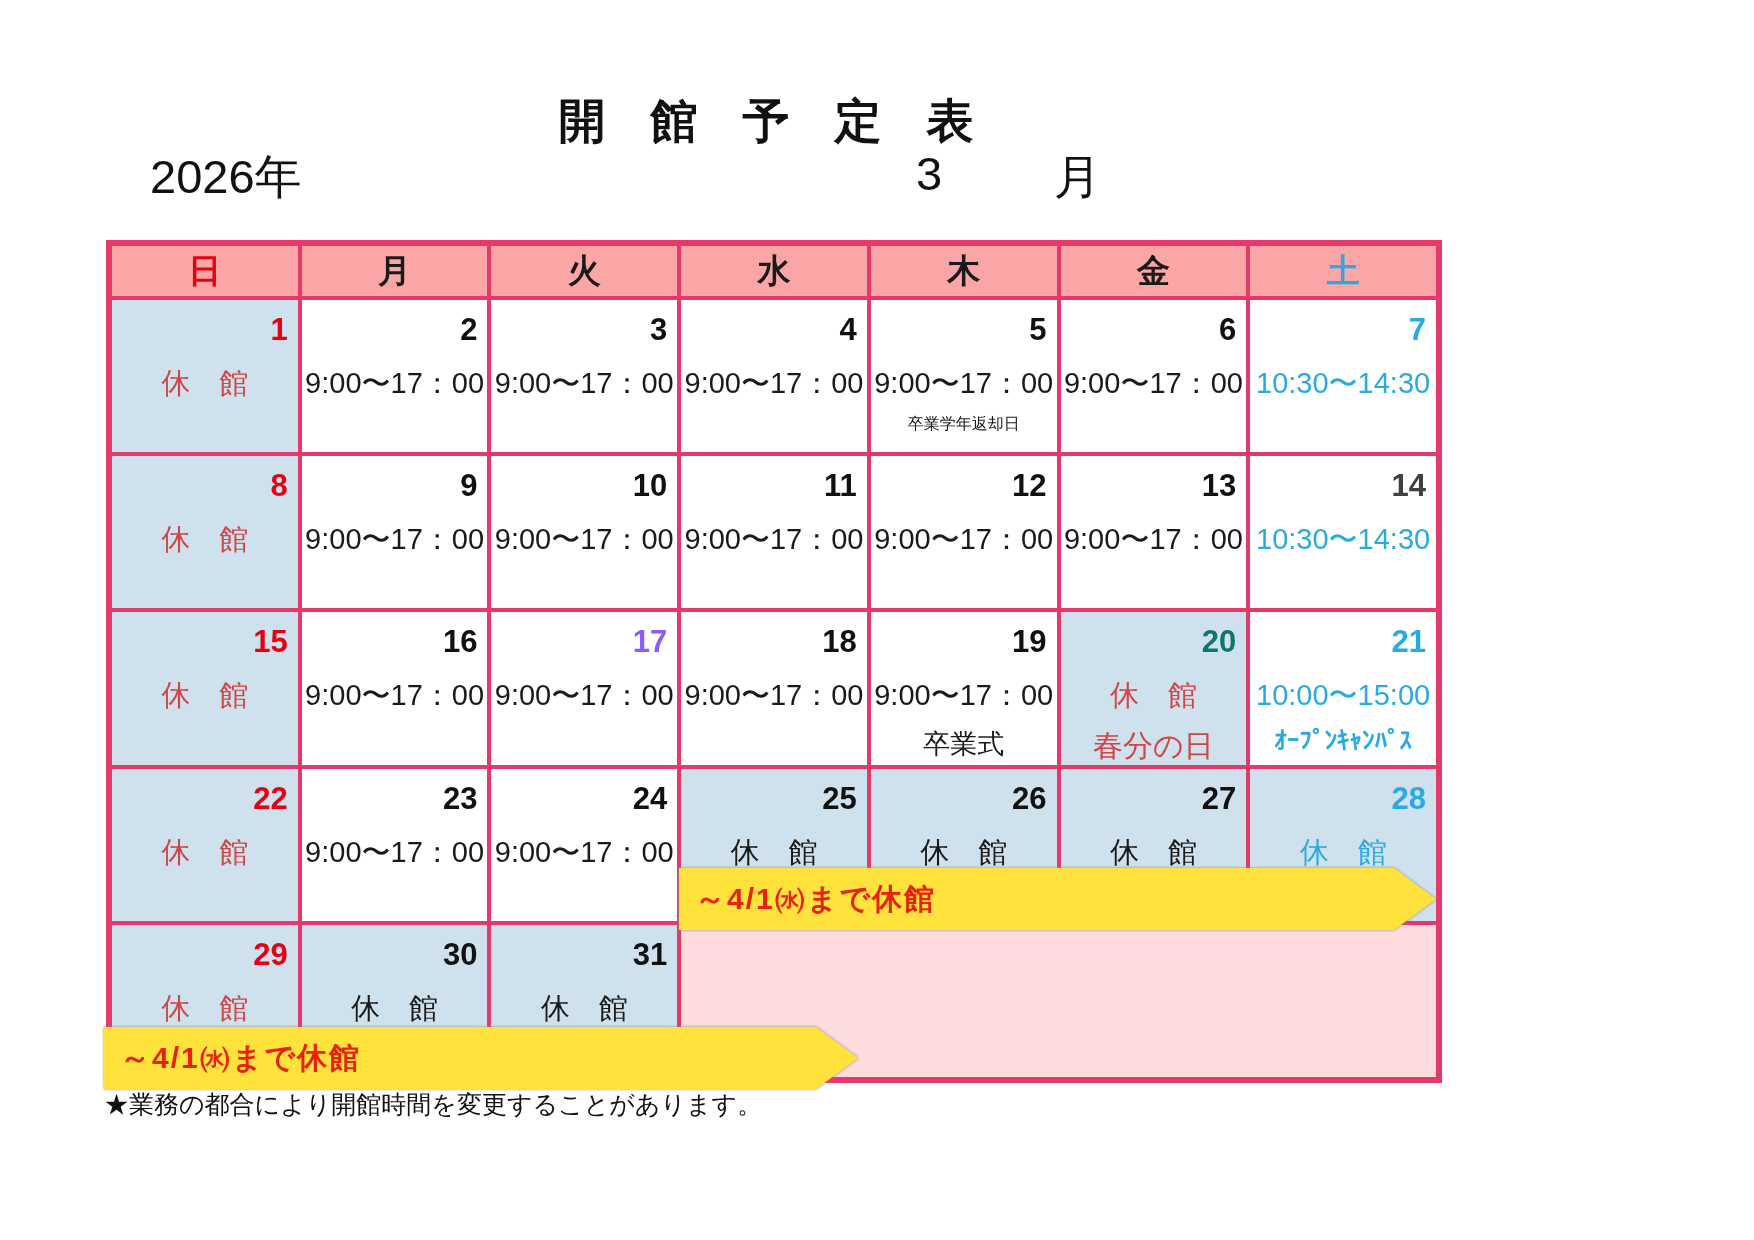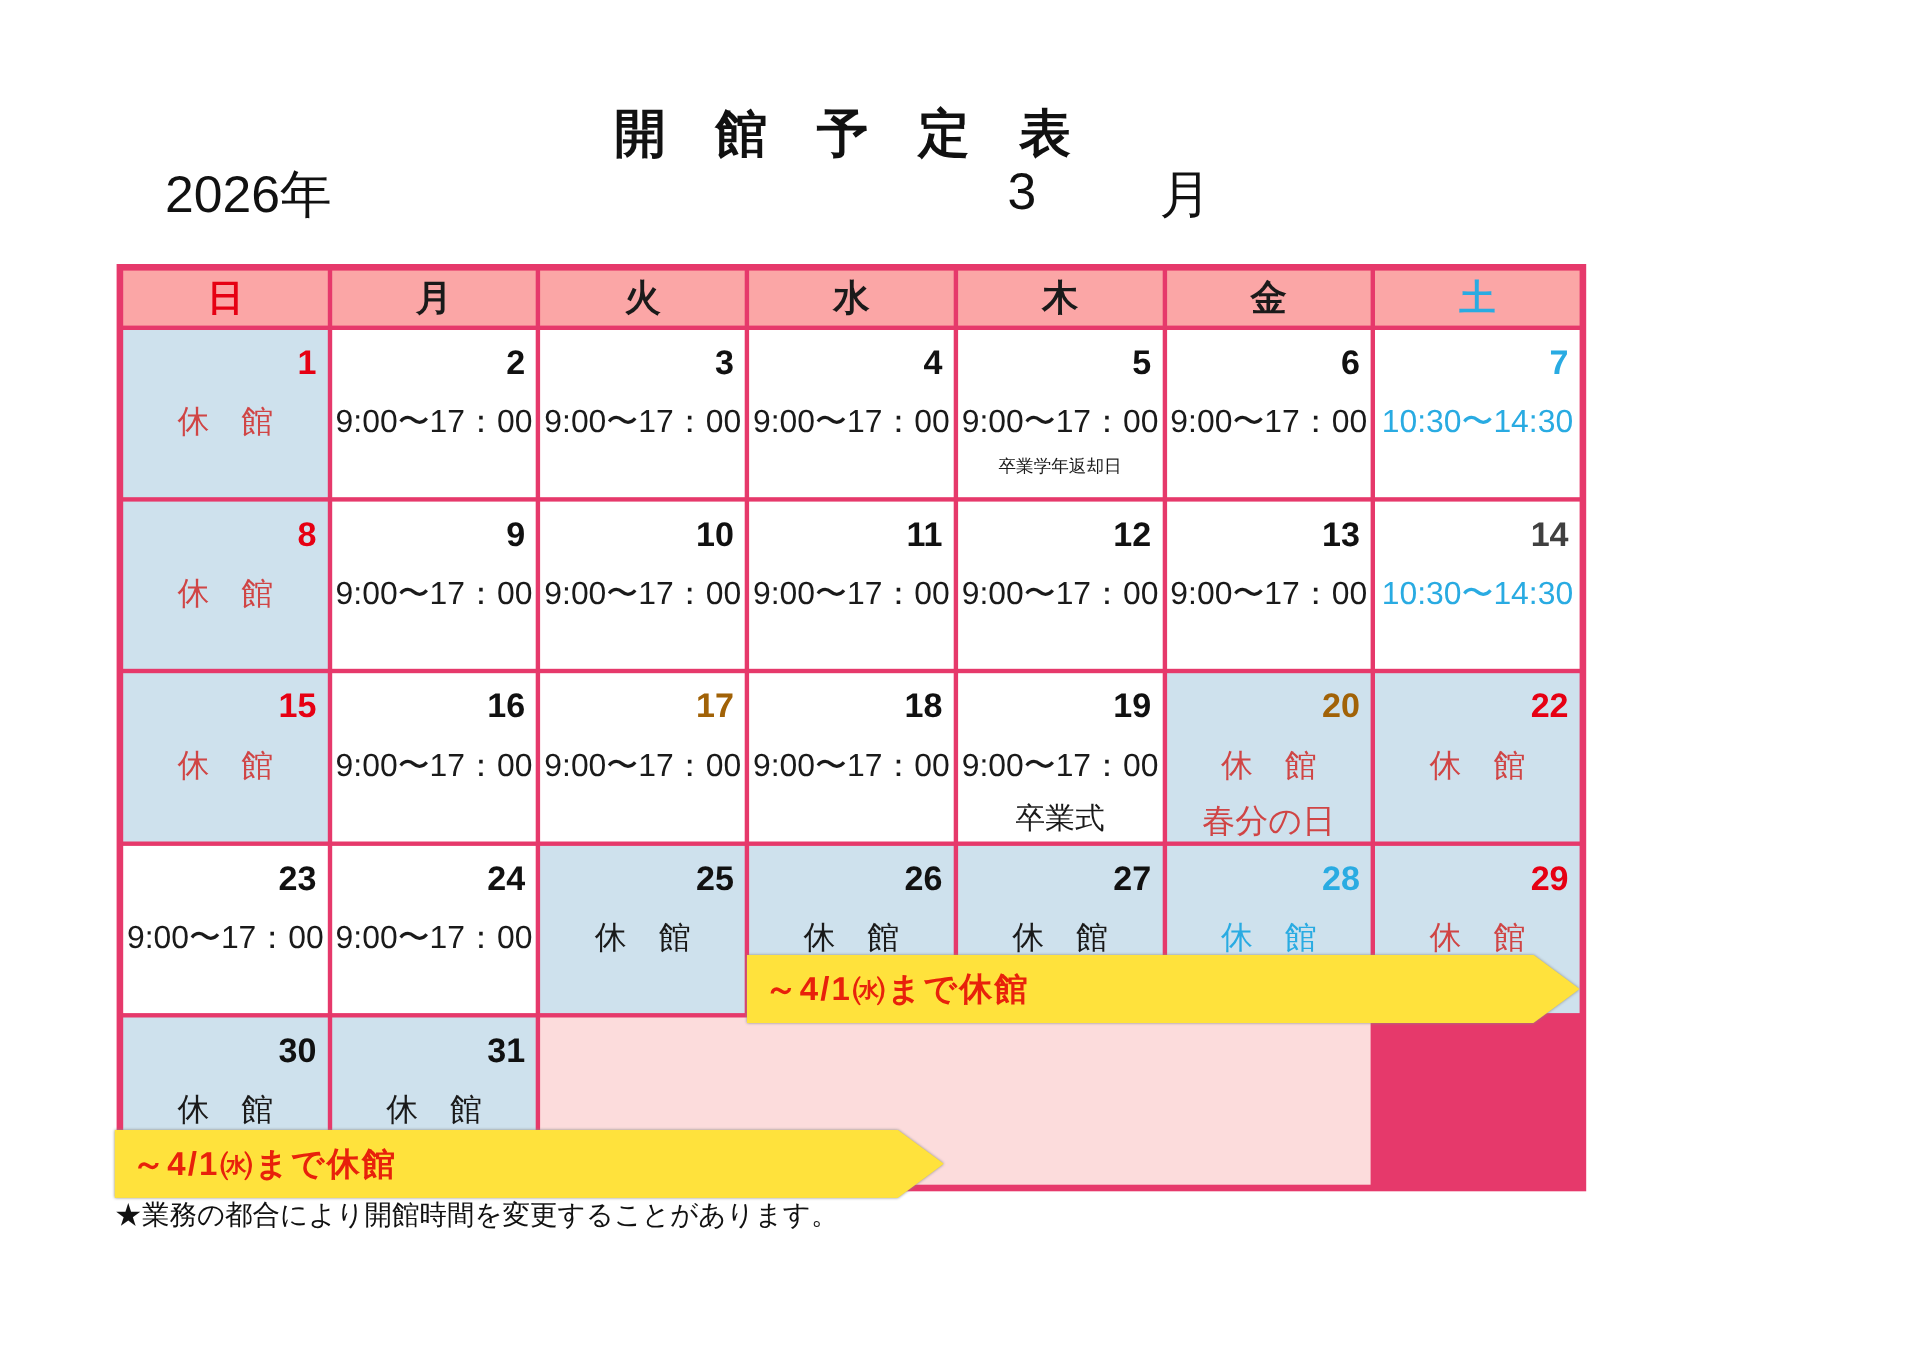--- a/index.html
+++ b/index.html
@@ -126,36 +126,41 @@
       </div>
       <div class="cell bg-blue">
         <span class="num" style="color: rgb(230, 0, 19);">15</span>
         <div class="line l1" style="color: rgb(208, 69, 69);">休　館</div>
       </div>
       <div class="cell bg-white">
         <span class="num" style="color: rgb(17, 17, 17);">16</span>
         <div class="line l1" style="color: rgb(26, 26, 26);">9:00〜17：00</div>
       </div>
       <div class="cell bg-white">
-        <span class="num" style="color: #a16207;">17</span>
+        <span class="num" style="color: #8b5cf6;">17</span>
         <div class="line l1" style="color: rgb(26, 26, 26);">9:00〜17：00</div>
       </div>
       <div class="cell bg-white">
         <span class="num" style="color: rgb(17, 17, 17);">18</span>
         <div class="line l1" style="color: rgb(26, 26, 26);">9:00〜17：00</div>
       </div>
       <div class="cell bg-white">
         <span class="num" style="color: rgb(17, 17, 17);">19</span>
         <div class="line l1" style="color: rgb(26, 26, 26);">9:00〜17：00</div>
         <div class="line l2" style="color: rgb(26, 26, 26); font-size: 27px;">卒業式</div>
       </div>
       <div class="cell bg-blue">
-        <span class="num" style="color: #a16207;">20</span>
+        <span class="num" style="color: #0f766e;">20</span>
         <div class="line l1" style="color: rgb(208, 69, 69);">休　館</div>
         <div class="line l2" style="color: rgb(208, 69, 69); font-size: 30px;">春分の日</div>
+      </div>
+      <div class="cell bg-white">
+        <span class="num" style="color: rgb(41, 171, 226);">21</span>
+        <div class="line l1" style="color: rgb(41, 171, 226);">10:00〜15:00</div>
+        <div class="line l2" style="color: rgb(41, 171, 226); font-size: 25px; font-weight: bold;">ｵｰﾌﾟﾝｷｬﾝﾊﾟｽ</div>
       </div>
       <div class="cell bg-blue">
         <span class="num" style="color: rgb(230, 0, 19);">22</span>
         <div class="line l1" style="color: rgb(208, 69, 69);">休　館</div>
       </div>
       <div class="cell bg-white">
         <span class="num" style="color: rgb(17, 17, 17);">23</span>
         <div class="line l1" style="color: rgb(26, 26, 26);">9:00〜17：00</div>
       </div>
       <div class="cell bg-white">

